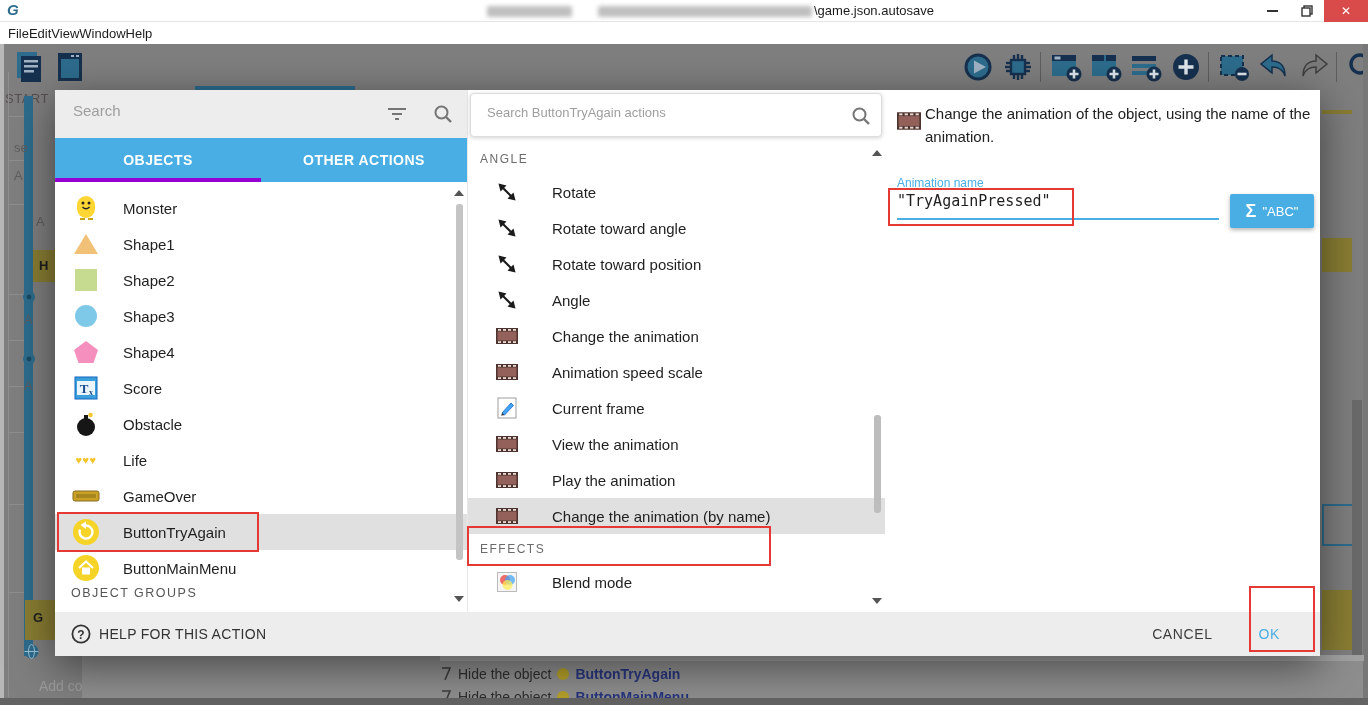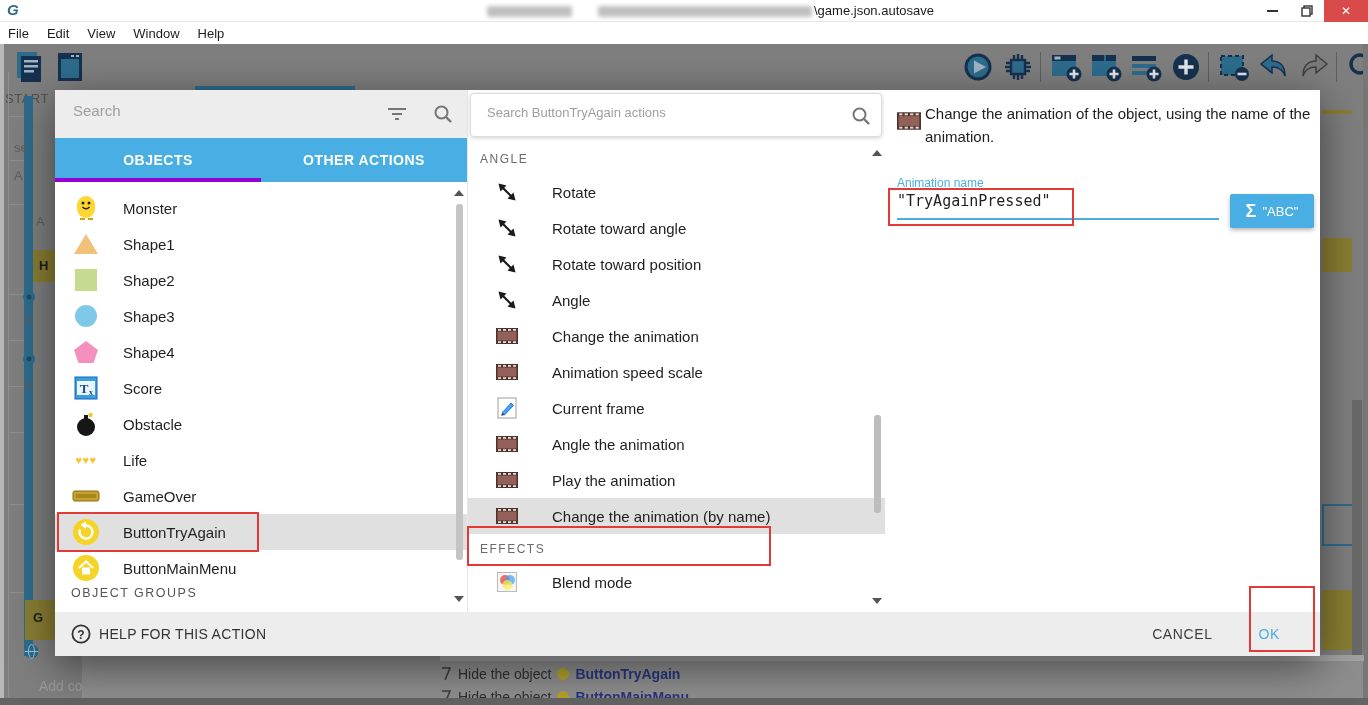--- a/index.html
+++ b/index.html
@@ -14,21 +14,21 @@
   .blur1 { left:487px; width:85px; }
   .blur2 { left:598px; width:214px; }
   .wintitle { position:absolute; left:814px; top:3px; font-size:13px; color:#1b1b1b; }
   .winbtn { position:absolute; top:0; height:22px; display:flex; align-items:center; justify-content:center; cursor:default; }
   .btn-min { left:1254px; width:36px; }
   .btn-max { left:1290px; width:34px; }
   .btn-close { left:1324px; width:44px; background:#d94a4a; color:#fff; font-size:12px; }
   .minbar { width:11px; height:2px; background:#333; }
 
   
-  .menubar { position:absolute; top:22px; left:0; width:1368px; height:22px; background:#fff; display:flex; align-items:center; padding-left:8px; gap:18px; }
+  .menubar { position:absolute; top:22px; left:0; width:1368px; height:22px; background:#fff; display:flex; align-items:center; padding-left:8px; }
   .menubar span { font-size:13px; color:#1b1b1b; cursor:default; }
 
   
   .content { position:absolute; top:44px; left:0; width:1368px; height:661px; background:#7f7f7f; overflow:hidden; }
   .leftedge { position:absolute; left:0; top:0; width:4px; height:661px; background:#b8b8b8; }
   .tbicon { position:absolute; top:5px; width:36px; height:36px; display:flex; align-items:center; justify-content:center; }
   .tbsep { position:absolute; top:8px; width:1px; height:30px; background:#5e5e5e; }
   .scenetab-label { position:absolute; left:5px; top:47px; font-size:13px; color:#564f4f; letter-spacing:.5px; }
   .scenetab-bar { position:absolute; left:195px; top:42px; width:160px; height:6px; background:#2d6c8d; }
   .ruler { position:absolute; left:8px; top:28px; width:1px; height:625px; background:#8f8f8f; }
@@ -569,21 +569,21 @@
                     <rect x="7" y="1" width="3" height="1.8"></rect>
                     <rect x="12" y="1" width="3" height="1.8"></rect>
                     <rect x="17" y="1" width="3" height="1.8"></rect>
                     <rect x="2" y="13.2" width="3" height="1.8"></rect>
                     <rect x="7" y="13.2" width="3" height="1.8"></rect>
                     <rect x="12" y="13.2" width="3" height="1.8"></rect>
                     <rect x="17" y="13.2" width="3" height="1.8"></rect>
                   </g>
                 </svg>
               </span>
-              <span class="lbl">Angle the animation</span>
+              <span class="lbl">View the animation</span>
             </div>
             <div class="row">
               <span class="icobox">
                 <svg width="22" height="16" viewBox="0 0 22 16">
                   <rect width="22" height="16" fill="#4e342e"></rect>
                   <rect x="1.5" y="3.5" width="19" height="9" fill="#93615a"></rect>
                   <g fill="#e8d7d2">
                     <rect x="2" y="1" width="3" height="1.8"></rect>
                     <rect x="7" y="1" width="3" height="1.8"></rect>
                     <rect x="12" y="1" width="3" height="1.8"></rect>

